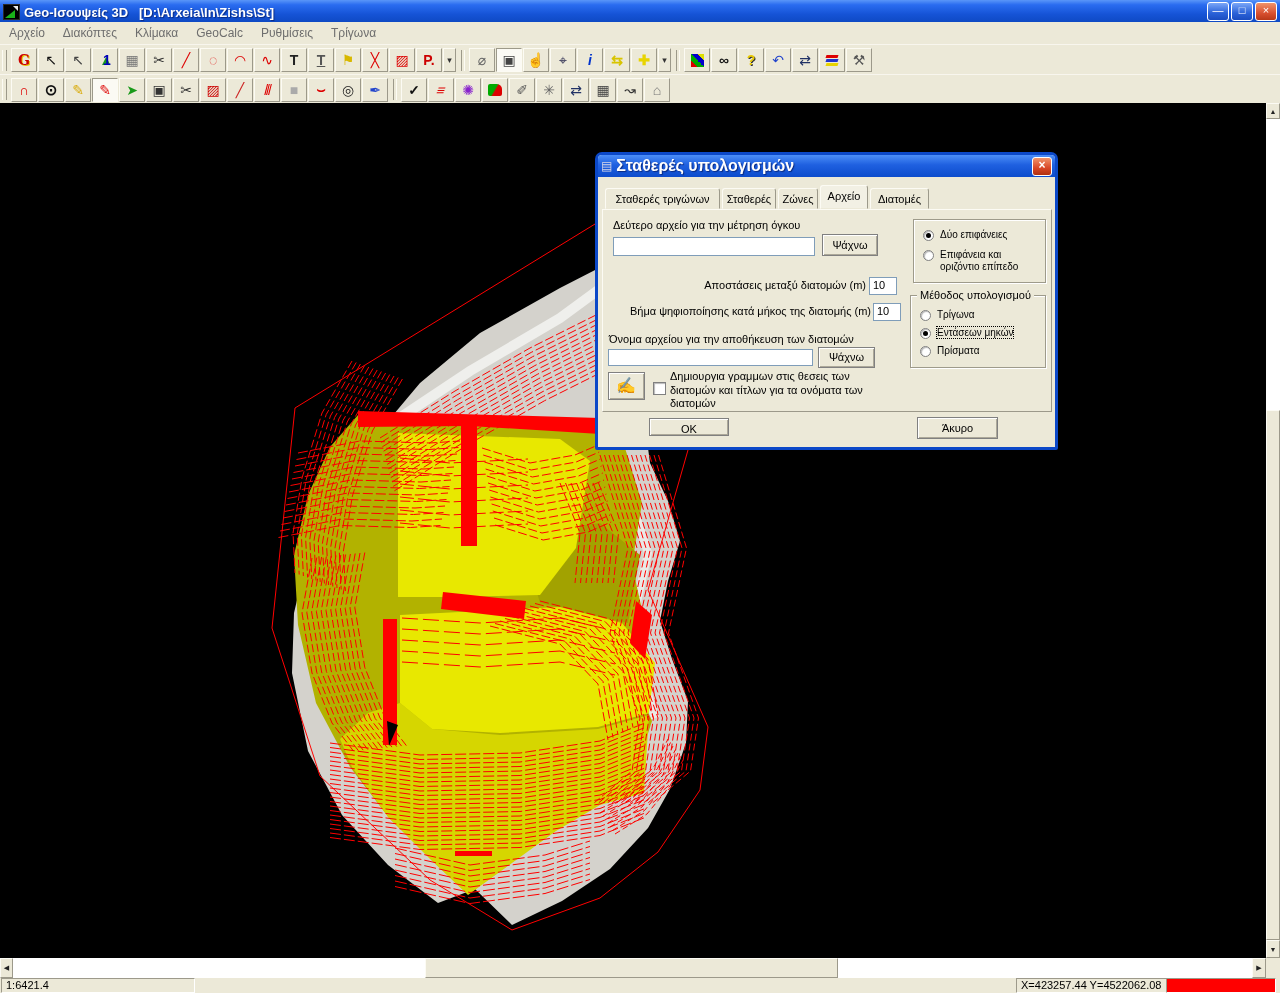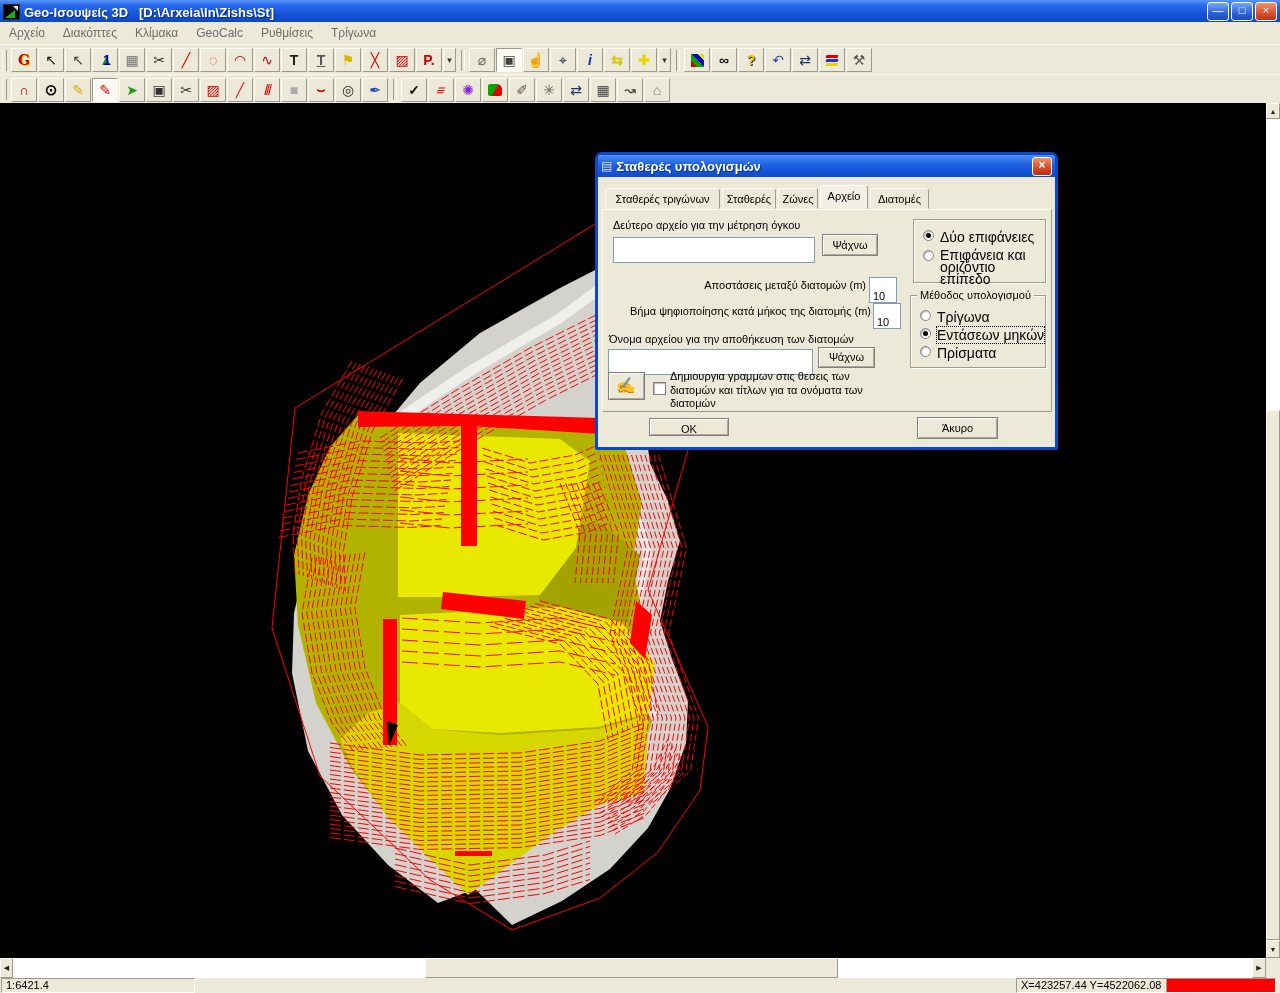--- a/index.html
+++ b/index.html
@@ -46,40 +46,40 @@
   .statusbar{position:absolute;left:0;top:978px;width:1280px;height:15px;background:#ece9d8;}
   .spanel{position:absolute;top:0;height:13px;border:1px solid;border-color:#9d9a8b #fff #fff #9d9a8b;
     font-size:11px;line-height:13px;padding-left:4px;box-sizing:content-box;overflow:hidden;white-space:nowrap;}
   .sico{color:#e00;font-size:11px;font-weight:bold;margin-right:28px;}
   
   .dialog{position:absolute;left:595px;top:152px;width:463px;height:298px;box-sizing:border-box;
     border:3px solid #0b48c8;border-radius:7px 7px 2px 2px;background:#ece9d8;z-index:5;}
   .dtitle{height:22px;border-radius:4px 4px 0 0;display:flex;align-items:center;color:#fff;
     background:linear-gradient(180deg,#4b8ef8 0%,#1f60e0 45%,#0d4ccc 100%);}
   .dico{color:#d8d8e8;font-size:12px;margin:0 4px 0 3px;}
-  .dtext{font-weight:bold;font-size:13px;text-shadow:1px 1px 1px #0a2a80;}
+  .dtext{font-weight:bold;font-size:16px;text-shadow:1px 1px 1px #0a2a80;}
   .dclose{position:absolute;right:3px;top:2px;width:18px;height:17px;border:1px solid #fff;border-radius:3px;
     color:#fff;font-weight:bold;font-size:12px;line-height:15px;text-align:center;
     background:linear-gradient(180deg,#f0936a,#d84626 60%,#b03010);}
   .tab{position:absolute;height:21px;box-sizing:border-box;border:1px solid;border-color:#fcfbf4 #9c998a #ece9d8 #fcfbf4;
     border-radius:3px 3px 0 0;background:#ece9d8;text-align:center;font-size:11px;line-height:20px;}
   .tab.active{height:24px;margin-top:-3px;font-weight:normal;z-index:3;background:#f2f0e4;}
   .tabpage{position:absolute;left:4px;top:54px;width:450px;height:203px;box-sizing:border-box;
     border:1px solid;border-color:#fcfbf4 #9c998a #9c998a #fcfbf4;background:#ece9d8;z-index:2;}
   .dlab{position:absolute;font-size:11px;white-space:nowrap;}
   .dinput{position:absolute;background:#fff;border:1px solid #7f9db9;box-sizing:border-box;font-size:11px;
-    font-family:"Liberation Sans",sans-serif;padding:12px 3px;}
+    font-family:"Liberation Sans",sans-serif;padding:1px 3px;}
   .dbtn{position:absolute;background:#ece9d8;border:1px solid #808080;box-shadow:inset 1px 1px 0 #fff,inset -1px -1px 0 #aca899;
     font-size:11px;text-align:center;box-sizing:border-box;}
   .gbox{position:absolute;border:1px solid #9e9b8b;box-shadow:inset 1px 1px 0 #fff,1px 1px 0 #fff;box-sizing:border-box;}
   .gboxlab{position:absolute;top:-7px;left:6px;background:#ece9d8;padding:0 3px;font-size:11px;}
   .radio{position:absolute;width:11px;height:11px;border-radius:50%;background:#fff;border:1px solid #808080;
     box-shadow:inset 1px 1px 1px #b8b8b8;box-sizing:border-box;}
   .radio.sel:after{content:"";position:absolute;left:2px;top:2px;width:5px;height:5px;border-radius:50%;background:#000;}
-  .rlab{position:absolute;font-size:14px;white-space:nowrap;}
+  .rlab{position:absolute;font-size:10px;white-space:nowrap;}
   .rlab.focus{outline:1px dotted #000;}
   .cbox{position:absolute;width:13px;height:13px;background:#fff;border:1px solid #808080;
     box-shadow:inset 1px 1px 1px #b8b8b8;box-sizing:border-box;}
   .cbtext{position:absolute;font-size:11px;line-height:13.5px;overflow:hidden;}
 </style>
 </head>
 <body>
 
 <div class="titlebar">
   <span class="appicon"></span>

